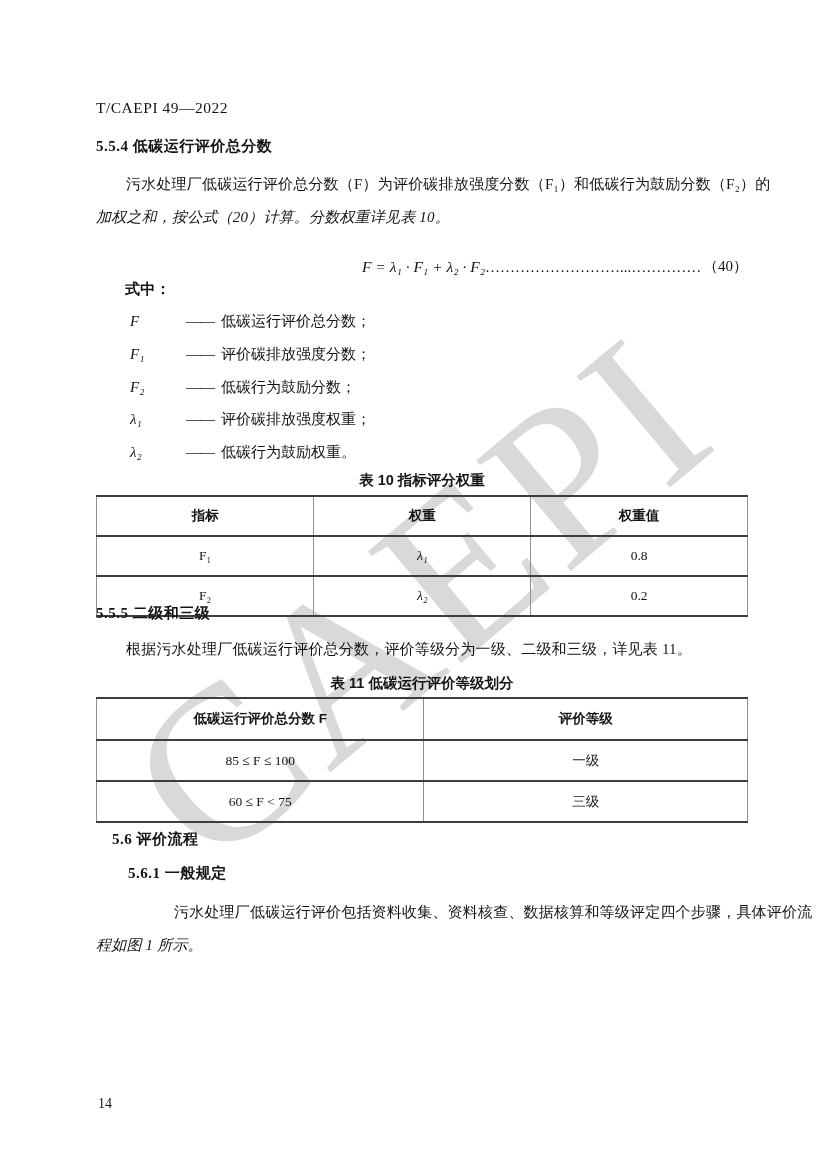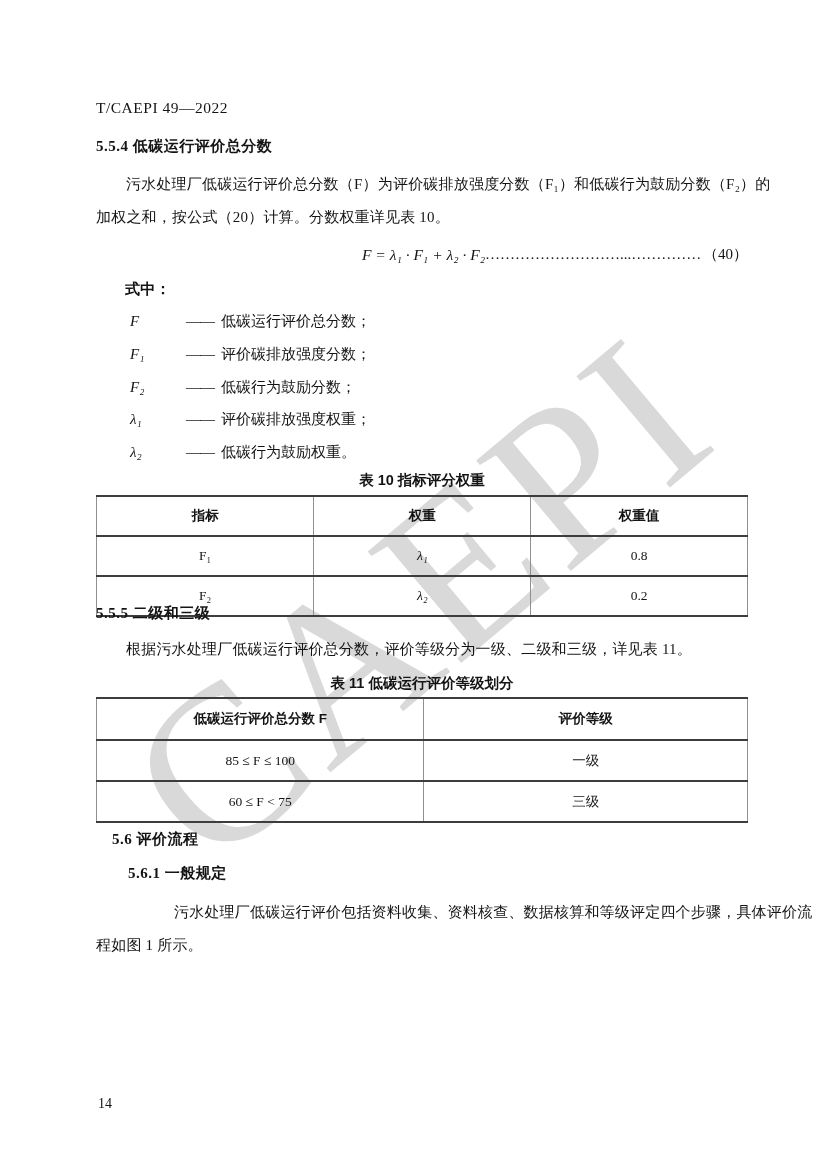--- a/index.html
+++ b/index.html
@@ -17,24 +17,24 @@
     color:#d9d9d9; font-weight:400; user-select:none;
   }
   .abs { position:absolute; z-index:1; white-space:nowrap; }
   .doc-header { left:96px; top:99px; font-size:15.5px; letter-spacing:0.5px; }
   .h-sec {
     font-family:Liberation Serif, serif;
     font-weight:bold; font-size:15px; letter-spacing:0.5px;
   }
   .body-line { font-size:15px; letter-spacing:0.2px; }
   .indent { left:126px; }
-  .noindent { left:96px; }
+  .noindent { left:96px;font-style:italic; }
   .formula-row {
-    position:absolute; z-index:1; left:96px; top:245px; width:652px;
-    display:flex; align-items:center;
+    position:absolute; z-index:1; left:96px; top:257px; width:652px;
+    display:flex; align-items:flex-end;
   }
   .f-spacer { flex:0 0 266px; }
   .f-expr { flex:0 0 auto; font-style:italic; font-size:15.5px; white-space:nowrap; }
   .f-dots { flex:1 1 auto; overflow:hidden; white-space:nowrap; font-size:15px; }
   .f-num { flex:0 0 auto; font-size:15px; }
   .def-row { position:absolute; z-index:1; left:130px; font-size:15px; white-space:nowrap; }
   .def-sym { display:inline-block; width:56px; font-style:italic; }
   .def-dash { margin-right:7px; letter-spacing:-1px; }
   .t-caption {
     position:absolute; z-index:1; left:96px; width:652px; text-align:center;

